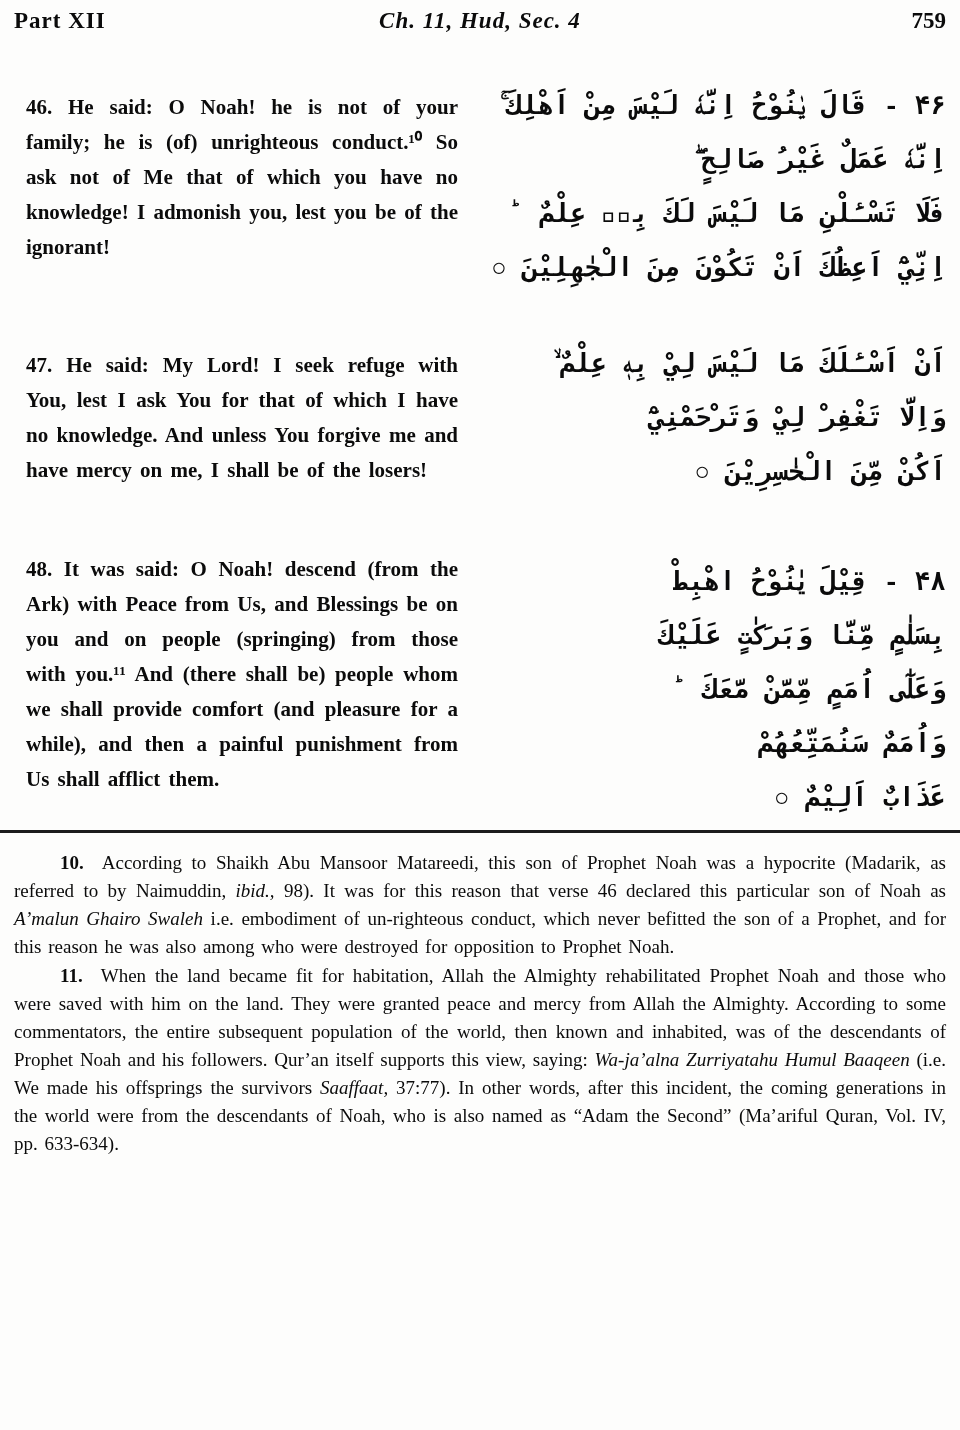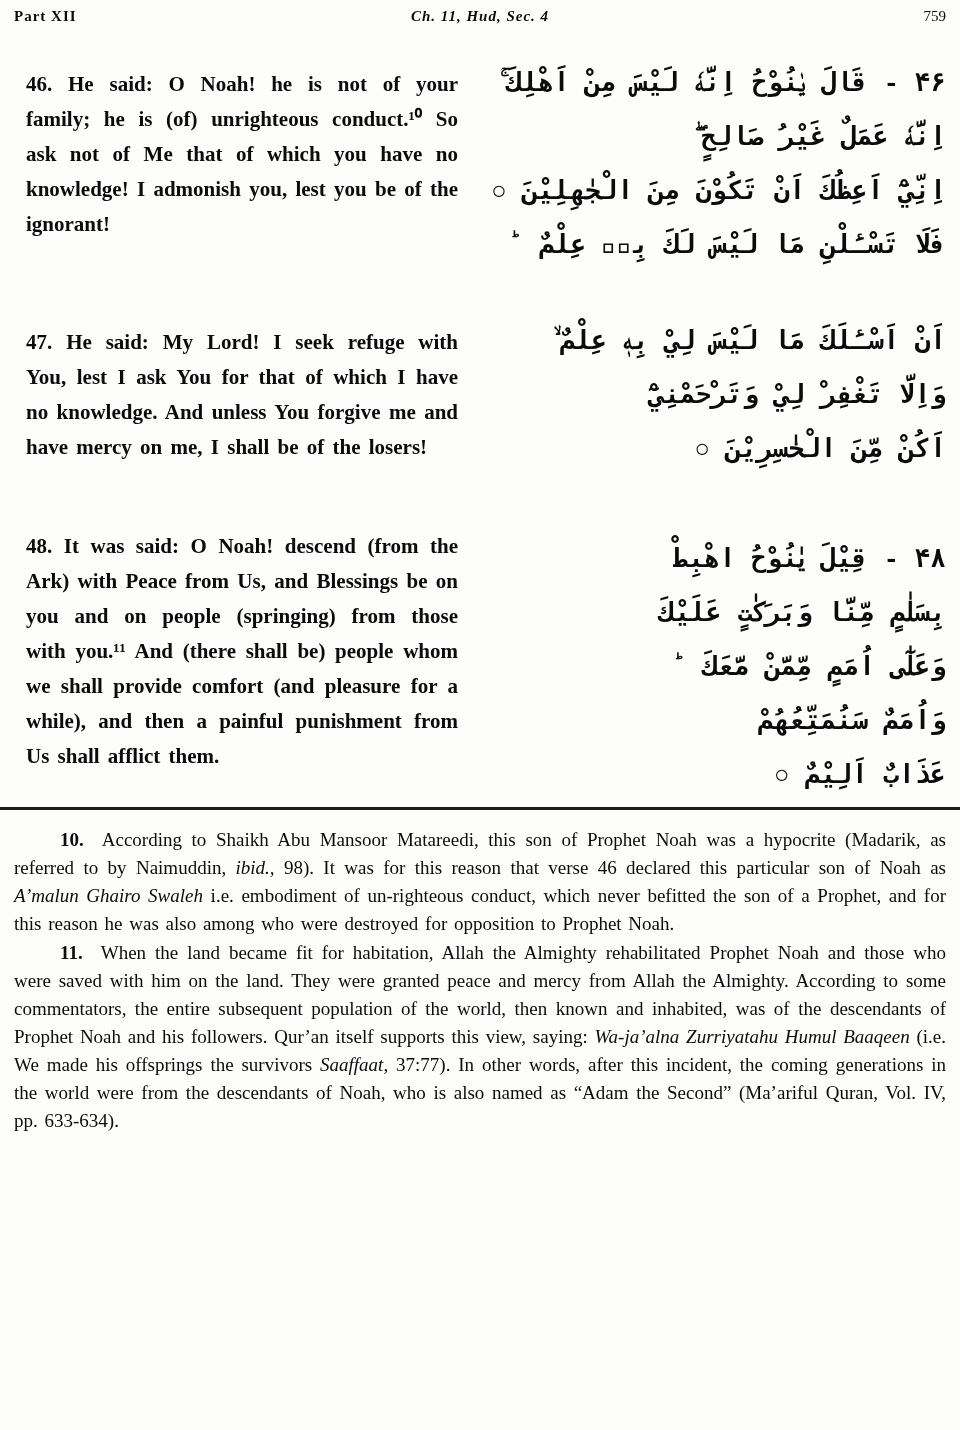--- a/index.html
+++ b/index.html
@@ -13,26 +13,26 @@
     box-sizing: border-box;
     padding: 8px 14px 0 14px;
     overflow: hidden;
     font-family: "Liberation Serif", serif;
   }
   
   .page-header {
     display: grid;
     grid-template-columns: 1fr auto 1fr;
     align-items: baseline;
-    font-size: 15px;
-    margin-bottom: 30px;
+    font-size: 23px;
+    margin-bottom: 44px;
   }
   .hdr-left  { text-align: left;  letter-spacing: 1px; font-weight: 600;}
   .hdr-center{ text-align: center; font-style: italic; font-weight: 600; letter-spacing: 1px;}
-  .hdr-right { text-align: right; font-weight: 400;}
+  .hdr-right { text-align: right; font-weight: 700;}
   
   .verses { }
   .verse-row {
     display: flex;
     align-items: flex-start;
     margin-bottom: 40px;
   }
   .verse-row:last-child { margin-bottom: 0; }
   .english {
     flex: 0 0 432px;
@@ -87,22 +87,22 @@
     <span class="hdr-right">759</span>
   </header>
 
   <main class="verses">
 
     <section class="verse-row">
       <p class="english">46.  He said: O Noah! he is not of your family; he is (of) unrighteous conduct.¹⁰ So ask not of Me that of which you have no knowledge! I admonish you, lest you be of the ignorant!</p>
       <div class="arabic">
           <div class="arabic-line">۴۶ - قَالَ يٰنُوْحُ اِنَّهٗ لَيْسَ مِنْ اَهْلِكَ ۚ</div>
           <div class="arabic-line">اِنَّهٗ عَمَلٌ غَيْرُ صَالِحٍ ۖ</div>
+          <div class="arabic-line">فَلَا تَسْـَٔلْنِ مَا لَيْسَ لَكَ بِهٖ عِلْمٌ ؕ</div>
           <div class="arabic-line">اِنِّيْٓ اَعِظُكَ اَنْ تَكُوْنَ مِنَ الْجٰهِلِيْنَ ○</div>
-          <div class="arabic-line">فَلَا تَسْـَٔلْنِ مَا لَيْسَ لَكَ بِهٖ عِلْمٌ ؕ</div>
         </div>
     </section>
 
     <section class="verse-row">
       <p class="english">47.  He said: My Lord! I seek refuge with You, lest I ask You for that of which I have no knowledge. And unless You forgive me and have mercy on me, I shall be of the losers!</p>
       <div class="arabic">
           <div class="arabic-line">اَنْ اَسْـَٔلَكَ مَا لَيْسَ لِيْ بِهٖ عِلْمٌ ۙ</div>
           <div class="arabic-line">وَاِلَّا تَغْفِرْ لِيْ وَتَرْحَمْنِيْٓ</div>
           <div class="arabic-line">اَكُنْ مِّنَ الْخٰسِرِيْنَ ○</div>
         </div>

